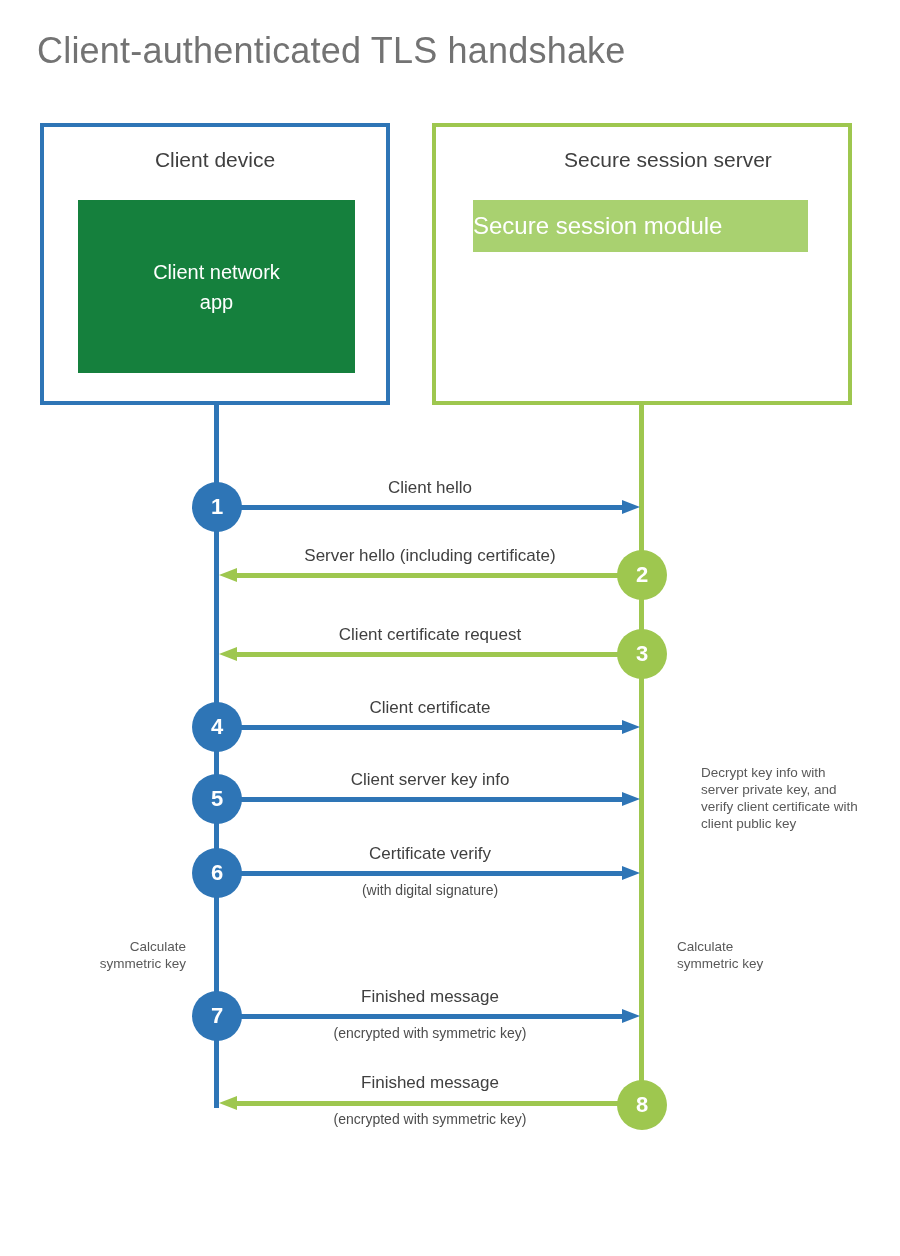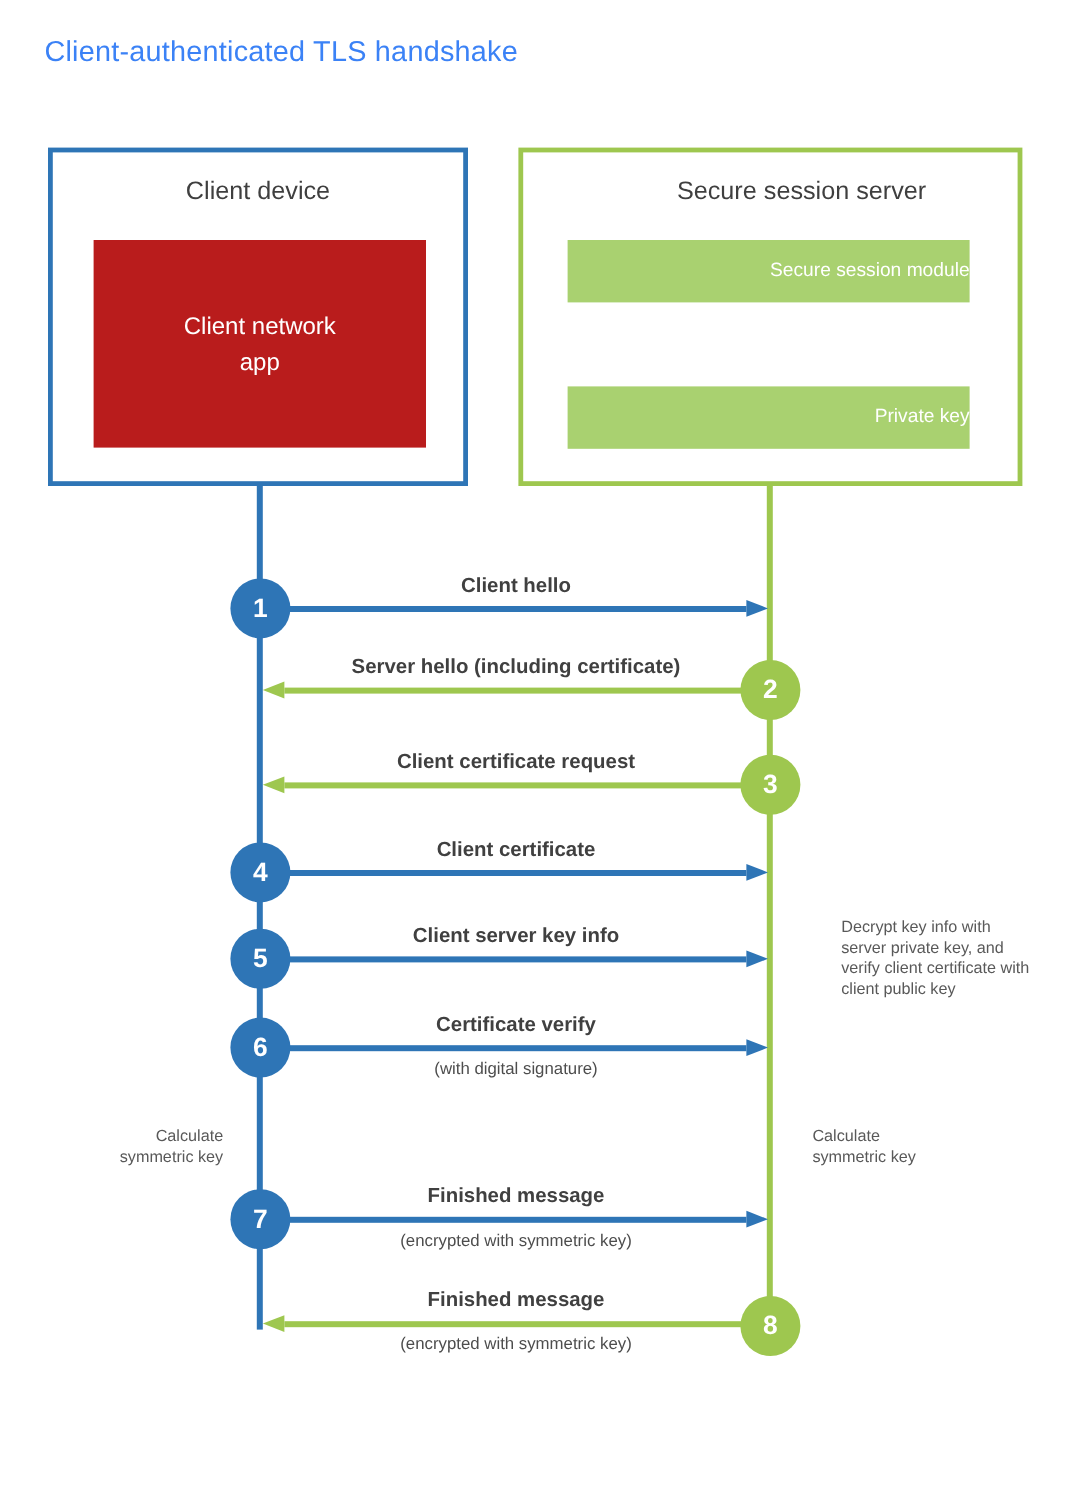--- a/index.html
+++ b/index.html
@@ -8,57 +8,57 @@
   .canvas {
     position: relative;
     width: 900px;
     height: 1256px;
     background: #ffffff;
     overflow: hidden;
   }
   .page-title {
     position: absolute;
     left: 37px; top: 30px;
-    font-size: 24px;
+    font-size: 36px;
     font-weight: 300;
-    color: #3b82f6;
+    color: #737373;
     letter-spacing: 0.2px;
   }
   
   .actor-box { position: absolute; background: #ffffff; }
   .client-box { left: 40px; top: 123px; width: 350px; height: 282px; border: 4px solid #2e75b6; }
   .server-box { left: 432px; top: 123px; width: 420px; height: 282px; border: 4px solid #9ec74f; }
   .actor-title {
     position: absolute;
     top: 148px;
     font-size: 21px;
     font-weight: normal;
     color: #3f3f3f;
     text-align: center;
   }
   .client-title { left: 40px; width: 350px; }
   .server-title { left: 432px; width: 472px; }
   .client-module {
     position: absolute;
     left: 78px; top: 200px; width: 277px; height: 173px;
-    background: #b91c1c;
+    background: #15803d;
     color: #ffffff;
     font-size: 20px;
     text-align: center;
     display: flex; align-items: center; justify-content: center;
     white-space: pre-line;
     line-height: 1.5;
   }
   .server-bar {
     position: absolute;
     left: 473px; width: 335px; height: 52px;
     background: #a9d170;
     color: #ffffff;
-    font-size: 16px;
-    text-align: right;
+    font-size: 24px;
+    text-align: left;
     line-height: 52px;
   }
   
   .vline { position: absolute; width: 5px; }
   .vline.blue { background: #2e75b6; }
   .vline.green { background: #9ec74f; }
   
   .hline { position: absolute; height: 5px; }
   .hline.blue { background: #2e75b6; }
   .hline.green { background: #9ec74f; }
@@ -78,21 +78,20 @@
   }
   .circle.blue { background: #2e75b6; }
   .circle.green { background: #9ec74f; }
   
   .msg-label {
     position: absolute;
     left: 230px; width: 400px;
     text-align: center;
     font-size: 17px;
     color: #404040;
-    font-weight: bold;
   }
   .msg-sub {
     position: absolute;
     left: 230px; width: 400px;
     text-align: center;
     font-size: 14px;
     color: #4d4d4d;
   }
   
   .note {
@@ -116,21 +115,20 @@
   <div class="vline green" style="left:639px; top:405px; height:700px;"></div>
 
   <div class="actor-box client-box"></div>
   <div class="actor-title client-title">Client device</div>
   <div class="client-module">Client network
 app</div>
 
   <div class="actor-box server-box"></div>
   <div class="actor-title server-title">Secure session server</div>
   <div class="server-bar" style="top:200px;">Secure session module</div>
-  <div class="server-bar" style="top:322px;">Private key</div>
 
   <div class="hline blue" style="left:220px; top:505px; width:402px;"></div>
   <div class="head right" style="left:622px; top:500px;"></div>
   <div class="msg-label" style="top:478px;">Client hello</div>
   <div class="circle blue" style="left:192px; top:482px;">1</div>
 
   <div class="head left" style="left:219px; top:568px;"></div>
   <div class="hline green" style="left:237px; top:573px; width:405px;"></div>
   <div class="msg-label" style="top:546px;">Server hello (including certificate)</div>
   <div class="circle green" style="left:617px; top:550px;">2</div>

